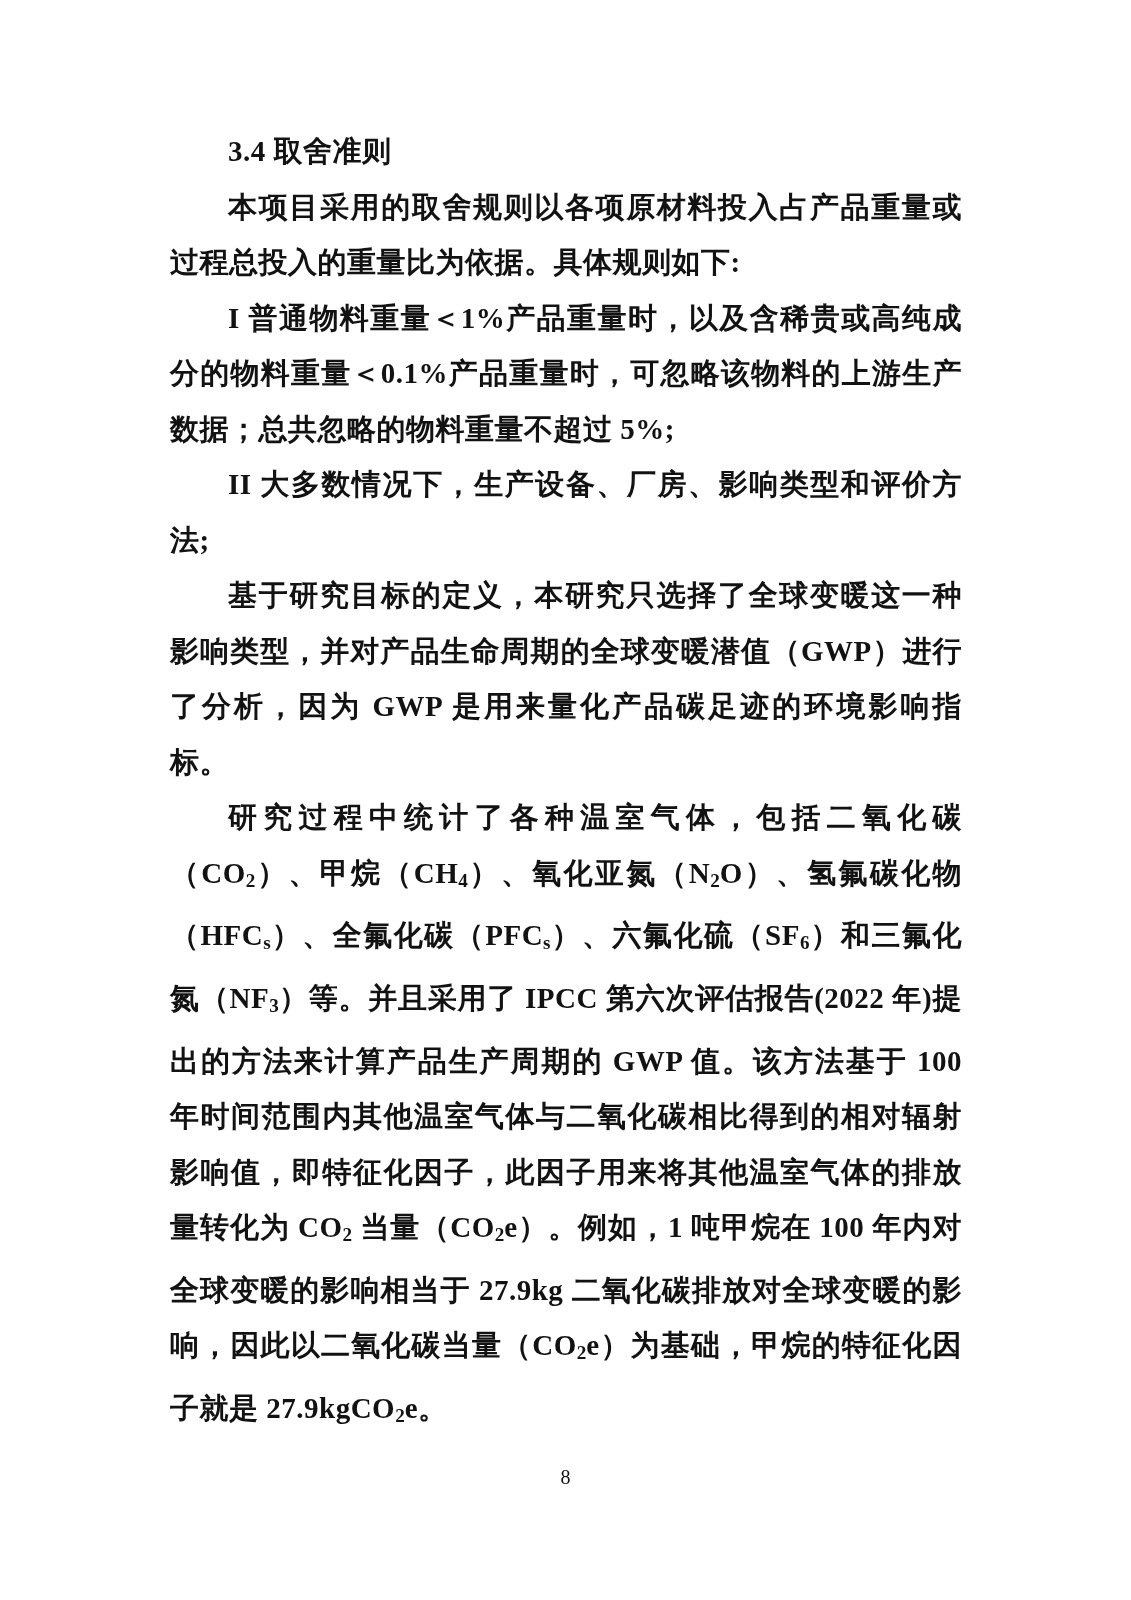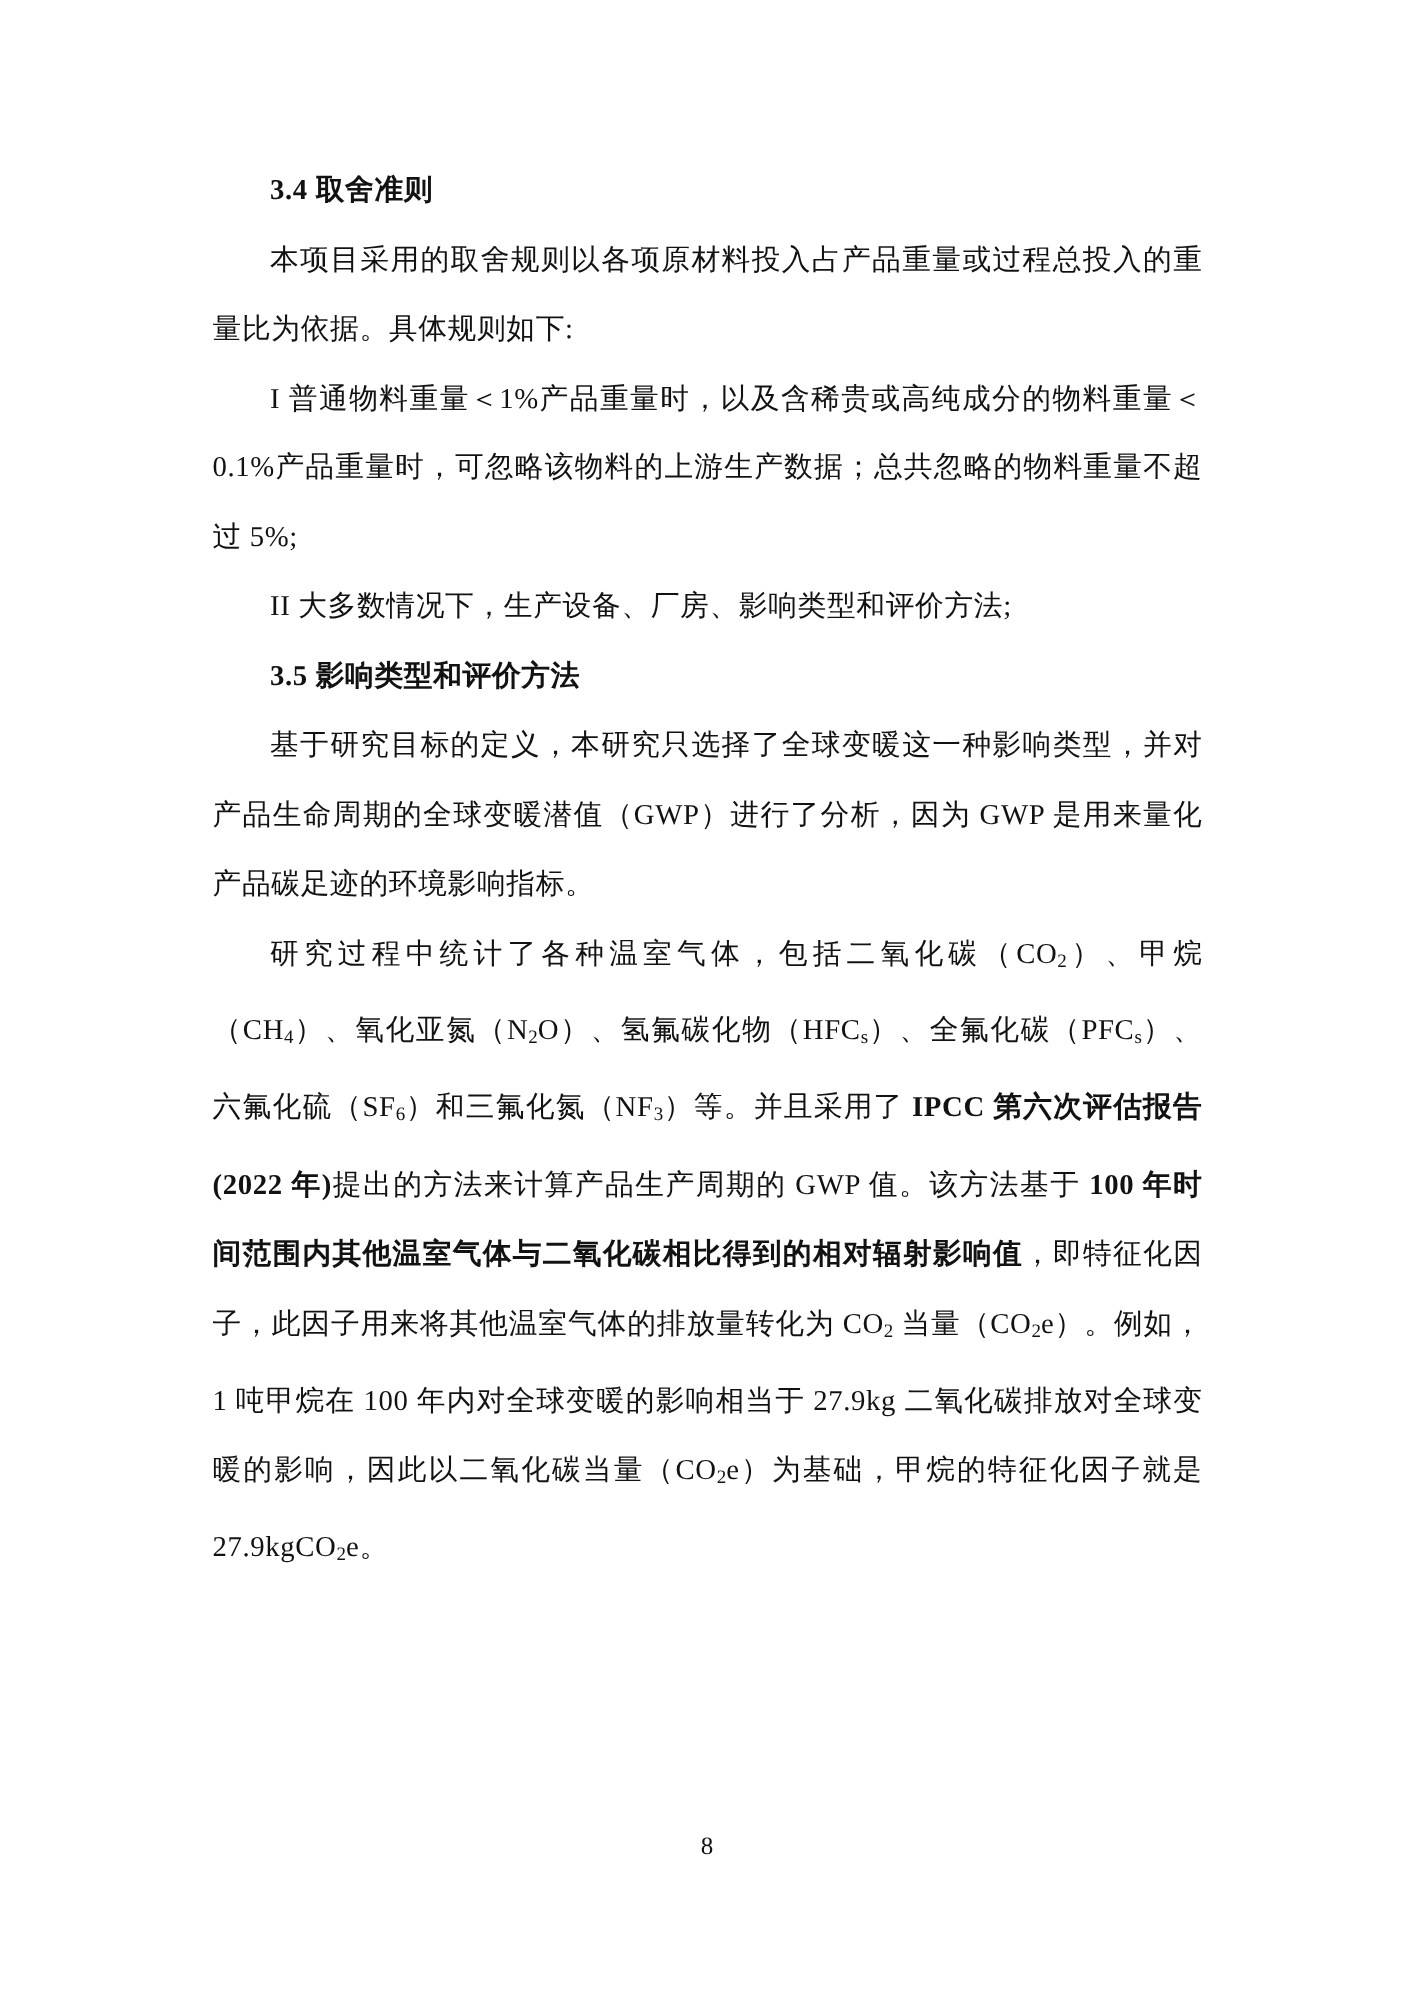--- a/index.html
+++ b/index.html
@@ -19,34 +19,34 @@
   }
   .content {
     position: absolute;
     top: 124px;
     left: 170px;
     width: 792px;
   }
   .paragraph, .heading {
     margin: 0;
     padding: 0;
-    font-size: 23px;
+    font-size: 29px;
     line-height: 55.5px;
     font-weight: normal;
     text-align: justify;
     text-justify: inter-ideograph;
     text-indent: 2em;
     letter-spacing: 0.5px;
   }
   .heading {
     font-weight: bold;
     text-align: left;
     letter-spacing: 0.5px;
   }
-  .run { font-weight: normal; }
+  .run { font-weight: bold; }
   .run.b { font-weight: bold; }
   .run.sub {
     font-size: 0.66em;
     vertical-align: -0.22em;
     letter-spacing: 0;
   }
   .footer {
     position: absolute;
     left: 0;
     top: 1462px;
@@ -61,20 +61,19 @@
 </style>
 </head>
 <body>
 
 <div class="page">
   <main class="content" id="content">
       <h2 class="heading"><span class="run b">3.4 取舍准则</span></h2>
       <p class="paragraph"><span class="run">本项目采用的取舍规则以各项原材料投入占产品重量或过程总投入的重量比为依据。具体规则如下:</span></p>
       <p class="paragraph"><span class="run">I 普通物料重量＜1%产品重量时，以及含稀贵或高纯成分的物料重量＜0.1%产品重量时，可忽略该物料的上游生产数据；总共忽略的物料重量不超过 5%;</span></p>
       <p class="paragraph"><span class="run">II 大多数情况下，生产设备、厂房、影响类型和评价方法;</span></p>
-      <h2 class="heading"><span class="run b">3.5 影响类型和评价方法</span></h2>
       <p class="paragraph"><span class="run">基于研究目标的定义，本研究只选择了全球变暖这一种影响类型，并对产品生命周期的全球变暖潜值（GWP）进行了分析，因为 GWP 是用来量化产品碳足迹的环境影响指标。</span></p>
       <p class="paragraph"><span class="run">研究过程中统计了各种温室气体，包括二氧化碳（CO</span><span class="run sub">2</span><span class="run">）、甲烷（CH</span><span class="run sub">4</span><span class="run">）、氧化亚氮（N</span><span class="run sub">2</span><span class="run">O）、氢氟碳化物（HFC</span><span class="run sub">s</span><span class="run">）、全氟化碳（PFC</span><span class="run sub">s</span><span class="run">）、六氟化硫（SF</span><span class="run sub">6</span><span class="run">）和三氟化氮（NF</span><span class="run sub">3</span><span class="run">）等。并且采用了 </span><span class="run b">IPCC 第六次评估报告(2022 年)</span><span class="run">提出的方法来计算产品生产周期的 GWP 值。该方法基于 </span><span class="run b">100 年时间范围内其他温室气体与二氧化碳相比得到的相对辐射影响值</span><span class="run">，即特征化因子，此因子用来将其他温室气体的排放量转化为 CO</span><span class="run sub">2</span><span class="run"> 当量（CO</span><span class="run sub">2</span><span class="run">e）。例如，1 吨甲烷在 100 年内对全球变暖的影响相当于 27.9kg 二氧化碳排放对全球变暖的影响，因此以二氧化碳当量（CO</span><span class="run sub">2</span><span class="run">e）为基础，甲烷的特征化因子就是 27.9kgCO</span><span class="run sub">2</span><span class="run">e。</span></p>
     </main>
   <footer class="footer">
     <span class="page-number">8</span>
   </footer>
 </div>
 
 </body></html>

